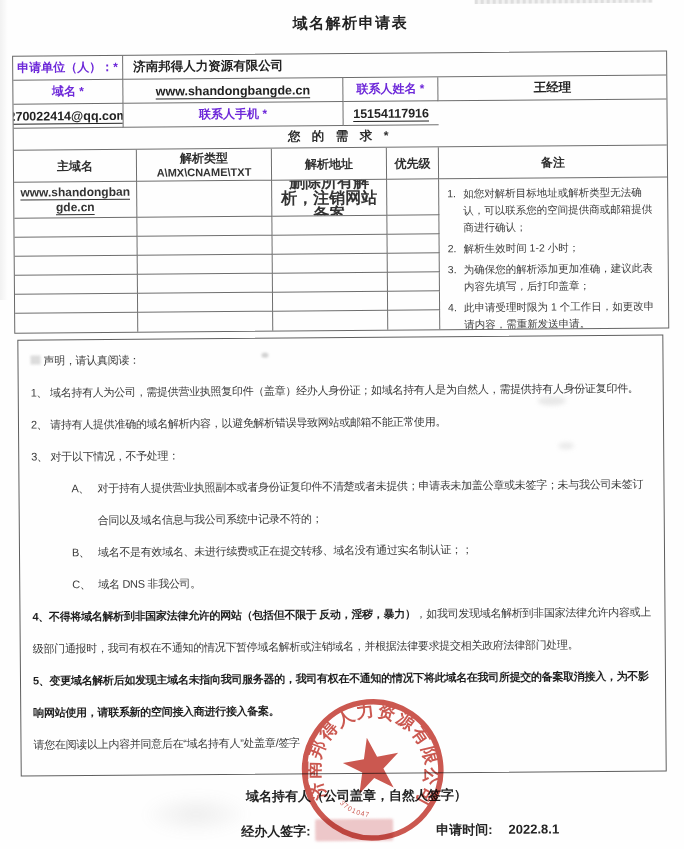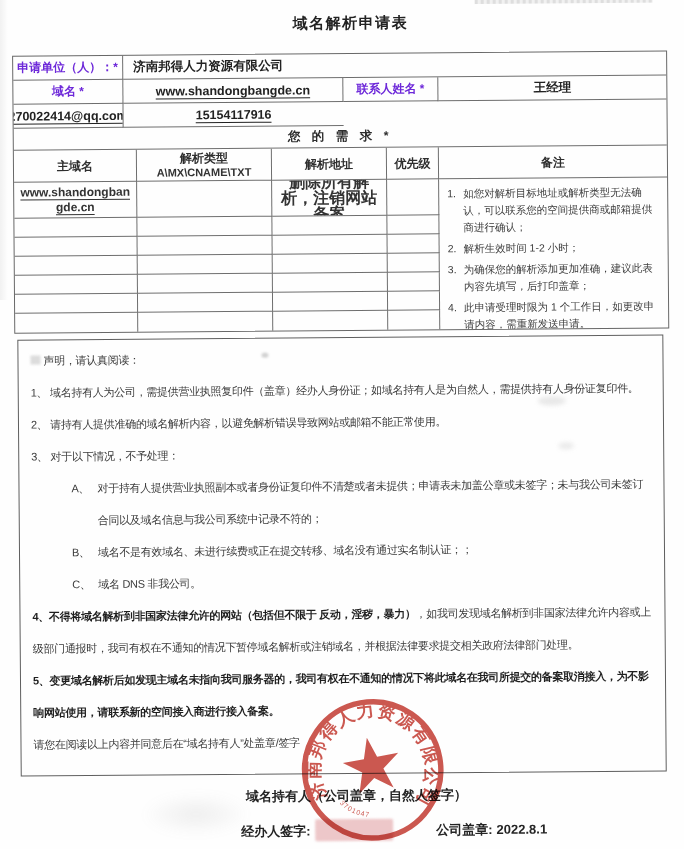--- a/index.html
+++ b/index.html
@@ -57,21 +57,21 @@
   .s-sub{display:flex;margin-left:40px;}
   .s-sub .snum{width:26px;flex:none;line-height:32px;}
   .s-sub .stxt{flex:1;line-height:32px;}
   .s-bold{font-weight:bold;color:#1f1f1f;}
   .pre-smudge{display:inline-block;width:10px;height:9px;background:#dcdcdc;margin-right:3px;filter:blur(1px);}
 
   
   .holder-line{position:absolute;left:243px;top:787px;font-size:13px;font-weight:bold;color:#242424;}
   .agent-line{position:absolute;left:238px;top:822px;font-size:13px;font-weight:bold;color:#242424;}
   .date-line{position:absolute;left:433px;top:822px;font-size:13px;font-weight:bold;color:#242424;}
-  .date-line .dv{margin-left:4px;}
+  .date-line .dv{margin-left:16px;}
   .redaction{position:absolute;left:312px;top:819px;width:78px;height:22px;background:#edc5c7;
     border-radius:2px;filter:blur(1px);opacity:.95;}
 
   
   .stamp{position:absolute;left:296px;top:696px;width:148px;height:148px;
     transform:rotate(-10deg);opacity:.85;mix-blend-mode:multiply;}
 </style>
 </head>
 <body>
 
@@ -93,20 +93,21 @@
             <span class="u">www.shandongbangde.cn</span>
           </div>
         <div class="cell lbl">联系人姓名 *</div>
         <div class="cell last val">王经理</div>
       </div>
 
       <div class="ft-row row-bc">
         <div class="cell val">
             <span class="u">270022414@qq.com</span>
           </div>
+        <div class="cell lbl">联系人手机 *</div>
         <div class="cell last val">
             <span class="u">15154117916</span>
           </div>
       </div>
 
       <div class="ft-row row-needs">
         <div class="cell last needs-cell">您 的 需 求 *</div>
       </div>
 
       <div class="ft-row dns-head">
@@ -193,21 +194,21 @@
       </div>
       <p><span class="s-bold">4、不得将域名解析到非国家法律允许的网站（包括但不限于 反动，淫秽，暴力）</span><span>，如我司发现域名解析到非国家法律允许内容或上级部门通报时，我司有权在不通知的情况下暂停域名解析或注销域名，并根据法律要求提交相关政府法律部门处理。</span></p>
       <p class="s-bold">5、变更域名解析后如发现主域名未指向我司服务器的，我司有权在不通知的情况下将此域名在我司所提交的备案取消接入，为不影响网站使用，请联系新的空间接入商进行接入备案。</p>
       <p>请您在阅读以上内容并同意后在“域名持有人”处盖章/签字</p>
     </div>
 
     <div class="holder-line">域名持有人（公司盖章，自然人签字）</div>
     <div class="agent-line">经办人签字:</div>
     <div class="redaction"></div>
     <div class="date-line">
-      <span>公司盖章:</span><span class="dv">2022.8.1</span>
+      <span>申请时间:</span><span class="dv">2022.8.1</span>
     </div>
 
     <svg class="stamp" viewBox="0 0 150 150">
       <circle cx="75" cy="75" r="69" fill="none" stroke="#c23a31" stroke-width="5.5"></circle>
       <polygon fill="#c23a31" points="75,42 81.8,62.7 103.5,62.7 85.9,75.6 92.6,96.3 75,83.5 57.4,96.3 64.1,75.6 46.5,62.7 68.2,62.7"></polygon>
       <path id="stamp-arc" d="M 24.3 93.5 A 54 54 0 1 1 102 121.8" fill="none"></path>
       <text font-size="18" font-weight="bold" fill="#c23a31" letter-spacing="1.5">
         <textPath href="#stamp-arc" startOffset="0">济南邦得人力资源有限公司</textPath>
       </text>
       <path id="stamp-num-arc" d="M 35.7 102.5 A 48 48 0 0 0 70.8 122.8" fill="none"></path>

